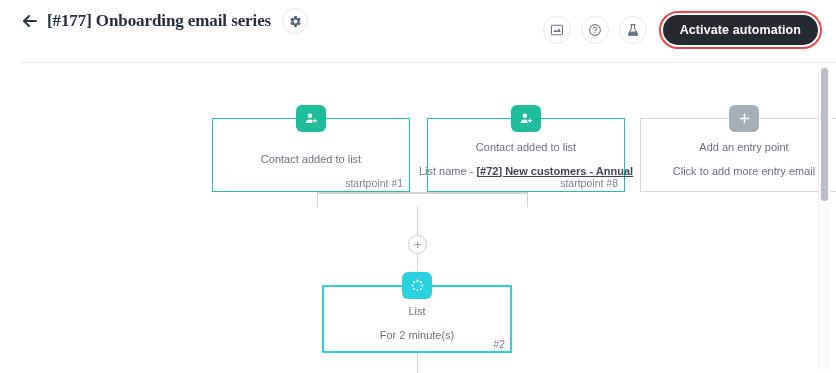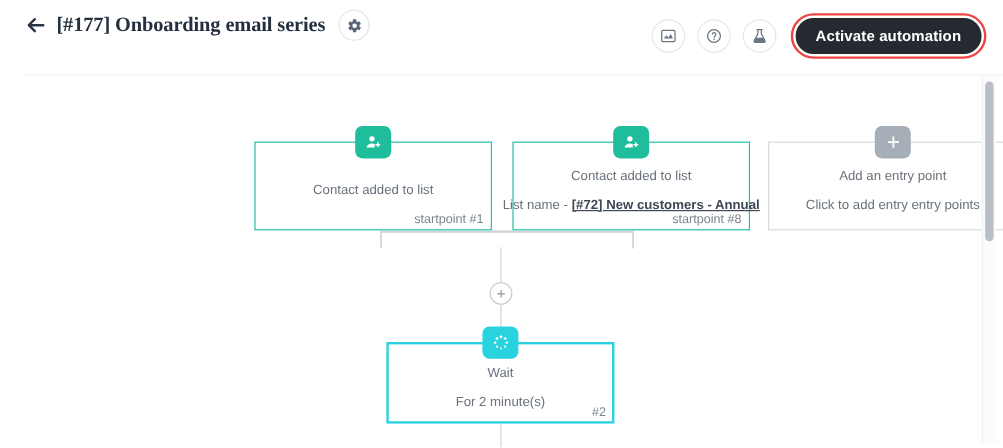--- a/index.html
+++ b/index.html
@@ -221,40 +221,40 @@
 
     <div class="node gray" style="left:640px; top:55px; width:208px; height:74px;">
       <div class="node-box"></div>
       <div class="node-badge">
         <svg viewBox="0 0 24 24" fill="currentColor">
           <path d="M10.8 4.5h2.4v6.3h6.3v2.4h-6.3v6.3h-2.4v-6.3H4.5v-2.4h6.3z"></path>
         </svg>
       </div>
       <div class="node-body">
         <div class="node-title">Add an entry point</div>
-        <div class="node-sub">Click to add entry entry points</div>
+        <div class="node-sub">Click to add more entry email</div>
       </div>
     </div>
 
     <div class="node cyan" style="left:322px; top:222px; width:190px; height:68px;">
       <div class="node-box"></div>
       <div class="node-badge">
         <svg viewBox="0 0 24 24" fill="currentColor">
           <circle cx="12" cy="4.3" r="1.9"></circle>
           <circle cx="17.5" cy="6.6" r="1.75"></circle>
           <circle cx="19.8" cy="12" r="1.6"></circle>
           <circle cx="17.5" cy="17.4" r="1.45"></circle>
           <circle cx="12" cy="19.7" r="1.3"></circle>
           <circle cx="6.5" cy="17.4" r="1.45"></circle>
           <circle cx="4.2" cy="12" r="1.6"></circle>
           <circle cx="6.5" cy="6.6" r="1.75"></circle>
         </svg>
       </div>
       <div class="node-body">
-        <div class="node-title">Wait</div>
+        <div class="node-title">List</div>
         <div class="node-sub">For 2 minute(s)</div>
       </div>
       <div class="node-tag">#2</div>
     </div>
 
   </div>
 
   <div class="scroll-track"></div>
   <div class="scroll-thumb"></div>
 

